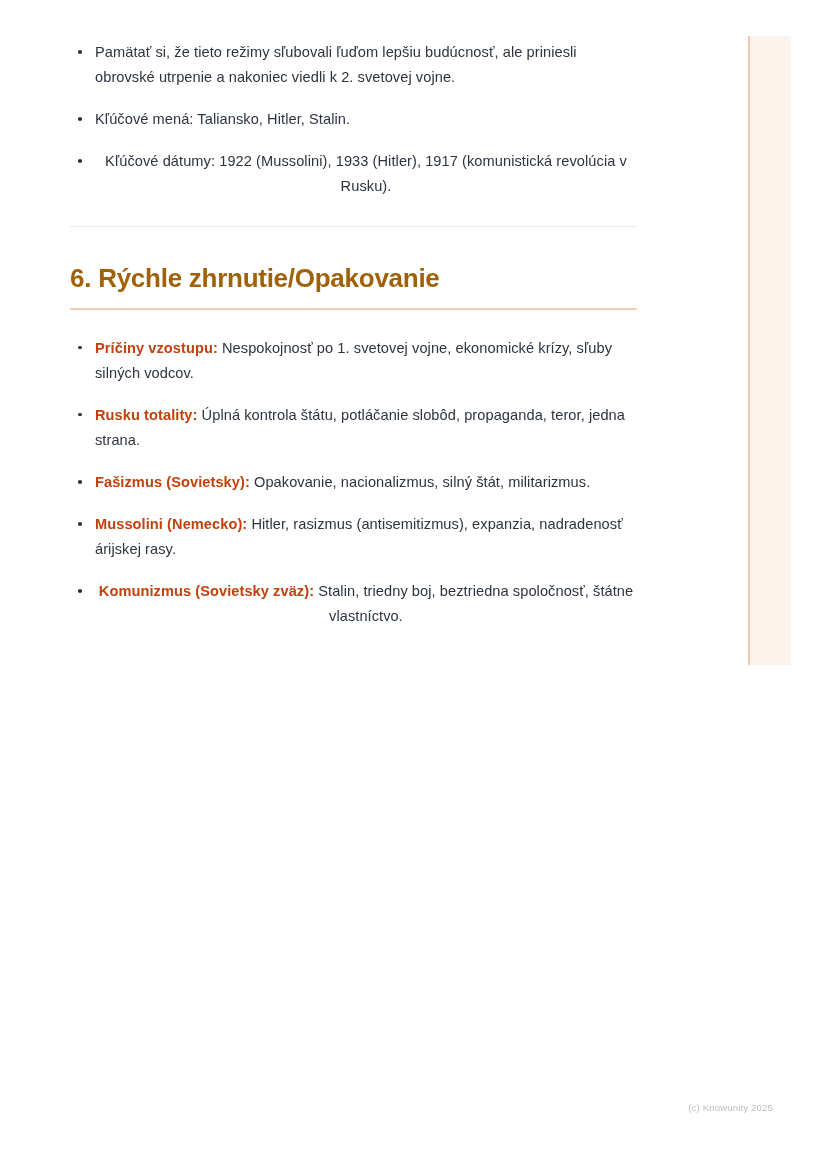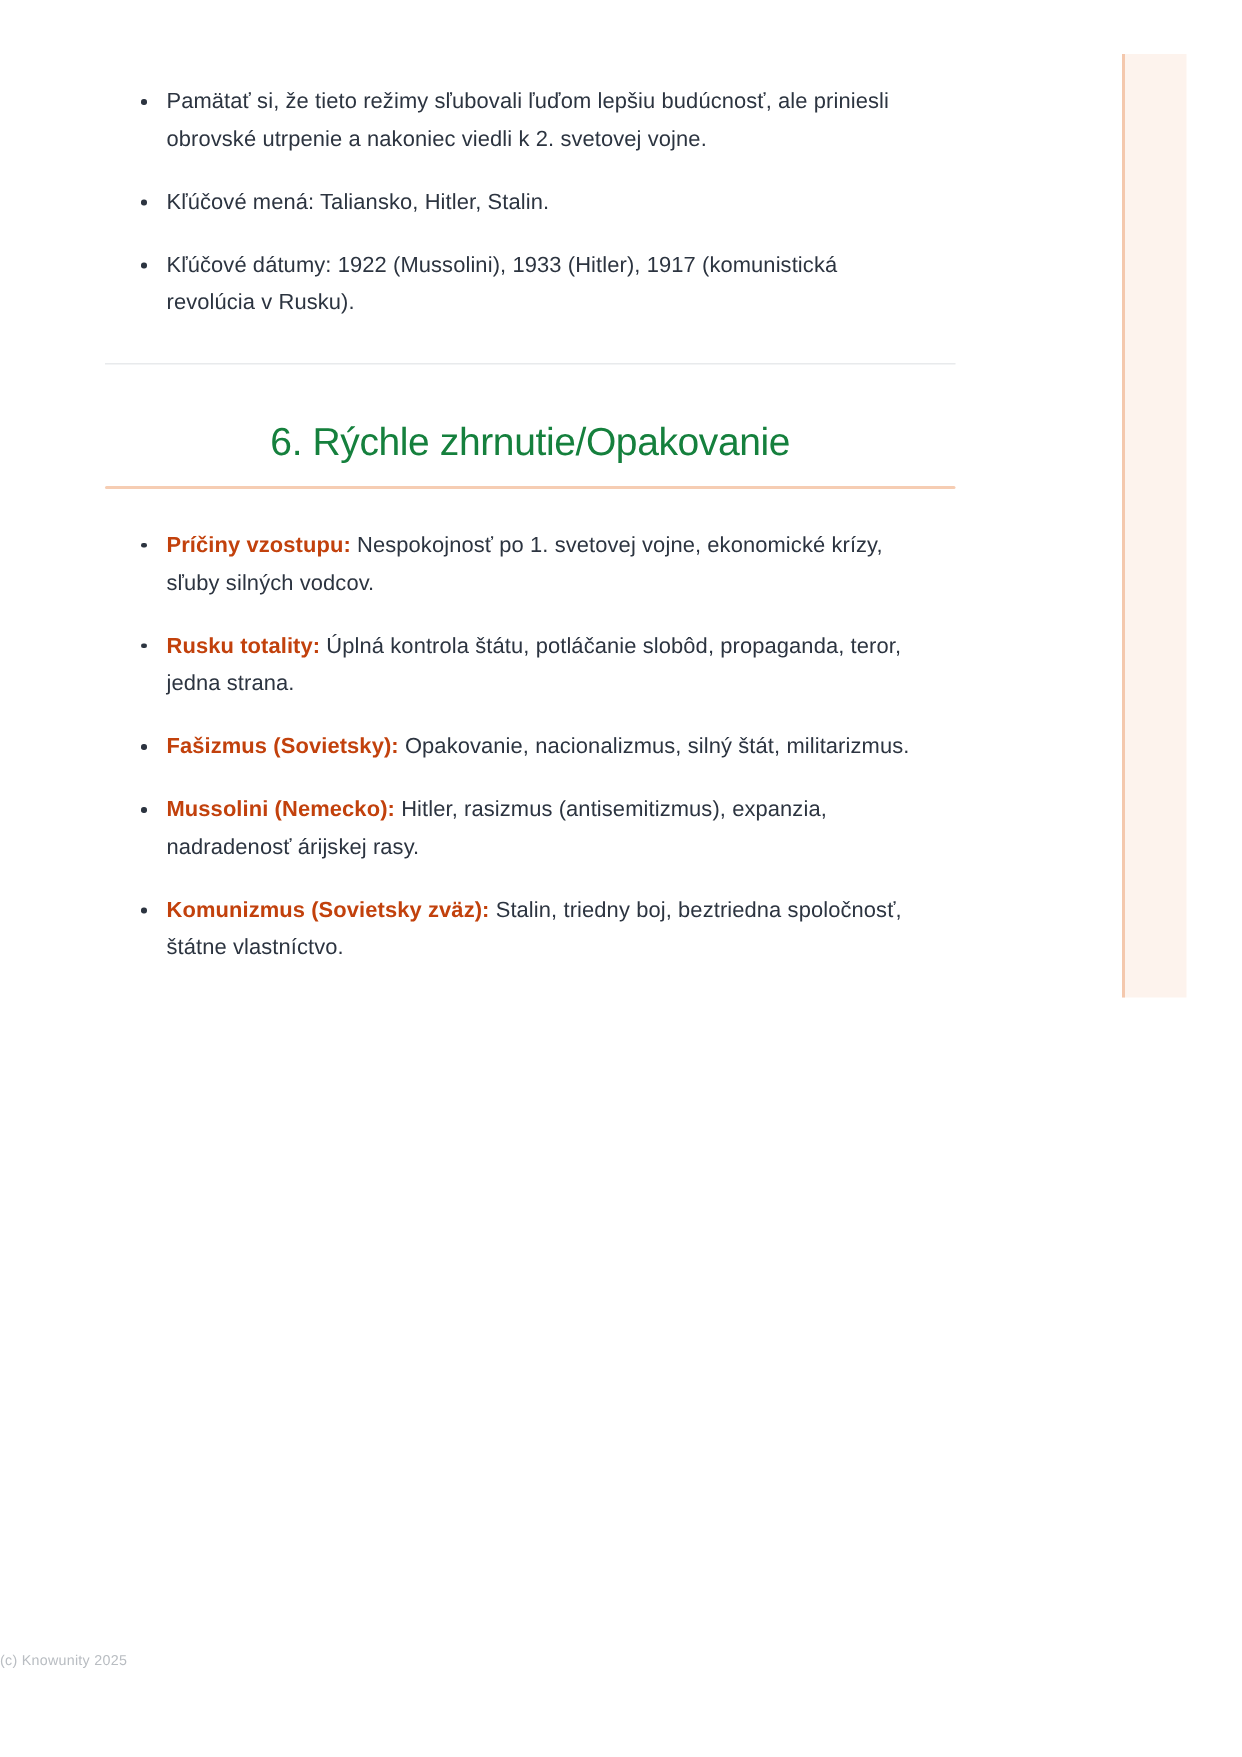--- a/index.html
+++ b/index.html
@@ -39,34 +39,35 @@
   }
 
   .content {
     margin-left: 70px;
     width: 567px;
   }
 
   
   ul.bullets {
     list-style: none;
-    margin: 16px;
+    margin: 0;
     padding: 0;
   }
   ul.bullets > li {
     position: relative;
     padding-left: 25px;
     margin: 0 0 17px 0;
     font-size: 14.6px;
     line-height: 1.72;
     color: #2c3440;
     letter-spacing: 0.005em;
   }
   ul.bullets > li:last-child {
     margin-bottom: 0;
+    text-align: center;
   }
   ul.bullets > li::before {
     content: "";
     position: absolute;
     left: 8px;
     top: 10px;
     width: 3.6px;
     height: 3.6px;
     border-radius: 50%;
     background: #2c3440;
@@ -86,46 +87,46 @@
     height: 1px;
     background: #e8eaec;
     border: 0;
     margin: 27px 0 0 0;
     width: 567px;
   }
 
   
   .section-heading {
     font-size: 26px;
-    font-weight: normal;
-    color: #15803d;
+    font-weight: bold;
+    color: #a16207;
     margin: 36px 0 0 0;
     letter-spacing: -0.01em;
     line-height: 1.2;
-    text-align: center;
   }
   .heading-rule {
     height: 2px;
     background: #f6cdb3;
     border: 0;
     margin: 13px 0 0 0;
     width: 567px;
     border-radius: 1px;
   }
 
   .summary-list {
     margin-top: 26px;
   }
 
   
   .footer {
     position: absolute;
     left: 0;
     top: 1102px;
     width: 773px;
+    text-align: right;
     font-size: 9.5px;
     color: #b9bdc2;
     letter-spacing: 0.02em;
   }
 </style>
 </head>
 <body>
 
 <div class="side-panel"></div>
 

